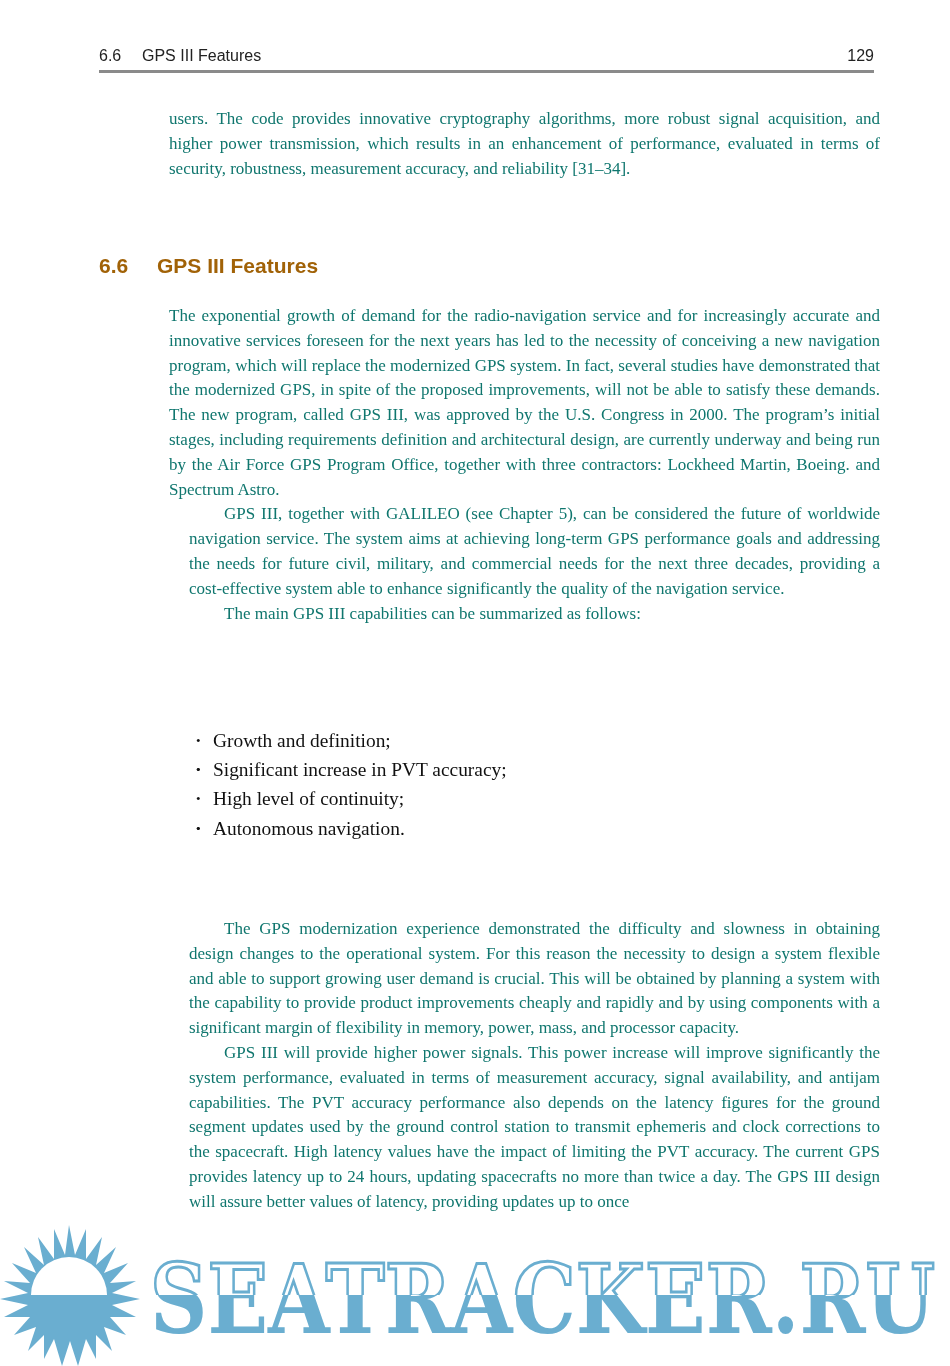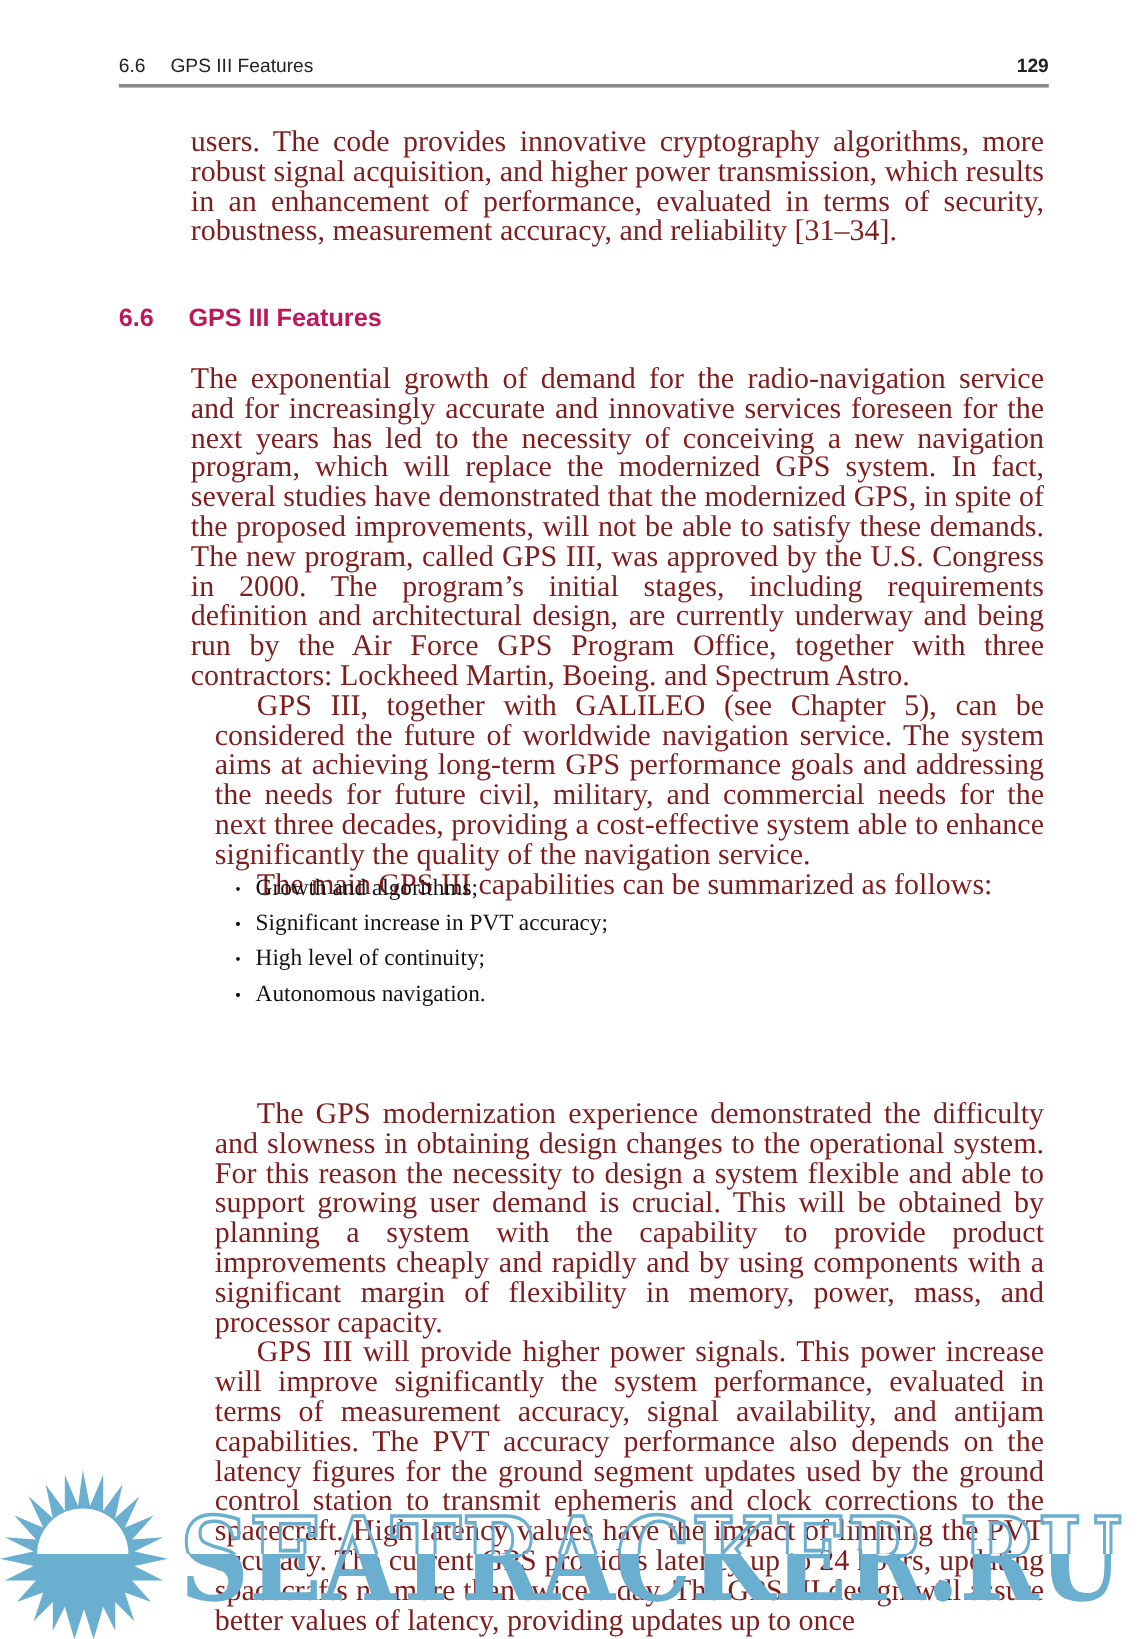--- a/index.html
+++ b/index.html
@@ -31,55 +31,54 @@
     }
     .running-header .sec-title {
       position: absolute;
       left: 43px;
       top: 0;
     }
     .running-header .page-num {
       position: absolute;
       right: 0;
       top: 0;
-      font-weight: bold;
     }
     .header-rule {
       position: absolute;
       left: 99px;
       top: 70px;
       width: 775px;
       height: 3px;
       background: #8a8a8a;
     }
     .body-text {
       position: absolute;
-      left: 159px;
+      left: 169px;
       width: 711px;
       font-family: "Liberation Serif", "DejaVu Serif", serif;
-      font-size: 25px;
+      font-size: 17px;
       line-height: 24.8px;
       text-align: justify;
-      color: #7f1d1d;
+      color: #0f766e;
     }
     .body-text p {
       margin: 0;
     }
     .body-text p.indent {
       text-indent: 35px;
       margin-left: 20px;
     }
     .section-heading {
       position: absolute;
       left: 99px;
       top: 254px;
       font-family: "Liberation Sans", "DejaVu Sans", sans-serif;
       font-size: 21px;
       font-weight: bold;
-      color: #be185d;
+      color: #a16207;
     }
     .section-heading .h-num {
       display: inline-block;
       width: 58px;
     }
     .bullet-list {
       position: absolute;
       left: 196px;
       top: 726px;
       margin: 0;
@@ -127,21 +126,21 @@
   <span class="h-num">6.6</span><span>GPS III Features</span>
 </div>
 
 <div class="body-text" style="top:304px;">
   <p>The exponential growth of demand for the radio-navigation service and for increasingly accurate and innovative services foreseen for the next years has led to the necessity of conceiving a new navigation program, which will replace the modernized GPS system. In fact, several studies have demonstrated that the modernized GPS, in spite of the proposed improvements, will not be able to satisfy these demands. The new program, called GPS III, was approved by the U.S. Congress in 2000. The program’s initial stages, including requirements definition and architectural design, are currently underway and being run by the Air Force GPS Program Office, together with three contractors: Lockheed Martin, Boeing. and Spectrum Astro.</p>
   <p class="indent">GPS III, together with GALILEO (see Chapter 5), can be considered the future of worldwide navigation service. The system aims at achieving long-term GPS performance goals and addressing the needs for future civil, military, and commercial needs for the next three decades, providing a cost-effective system able to enhance significantly the quality of the navigation service.</p>
   <p class="indent">The main GPS III capabilities can be summarized as follows:</p>
 </div>
 
 <ul class="bullet-list">
-  <li><span class="bullet">•</span><span>Growth and algorithms;</span></li>
+  <li><span class="bullet">•</span><span>Growth and definition;</span></li>
   <li><span class="bullet">•</span></li>
   <li><span class="bullet">•</span><span>Significant increase in PVT accuracy;</span></li>
   <li><span class="bullet">•</span><span>High level of continuity;</span></li>
   <li><span class="bullet">•</span></li>
   <li><span class="bullet">•</span><span>Autonomous navigation.</span></li>
 </ul>
 
 <div class="body-text" style="top:917px;">
   <p class="indent">The GPS modernization experience demonstrated the difficulty and slowness in obtaining design changes to the operational system. For this reason the necessity to design a system flexible and able to support growing user demand is crucial. This will be obtained by planning a system with the capability to provide product improvements cheaply and rapidly and by using components with a significant margin of flexibility in memory, power, mass, and processor capacity.</p>
   <p class="indent">GPS III will provide higher power signals. This power increase will improve significantly the system performance, evaluated in terms of measurement accuracy, signal availability, and antijam capabilities. The PVT accuracy performance also depends on the latency figures for the ground segment updates used by the ground control station to transmit ephemeris and clock corrections to the spacecraft. High latency values have the impact of limiting the PVT accuracy. The current GPS provides latency up to 24 hours, updating spacecrafts no more than twice a day. The GPS III design will assure better values of latency, providing updates up to once</p>

